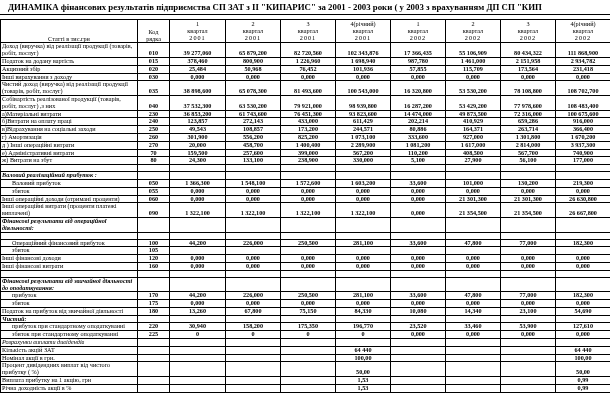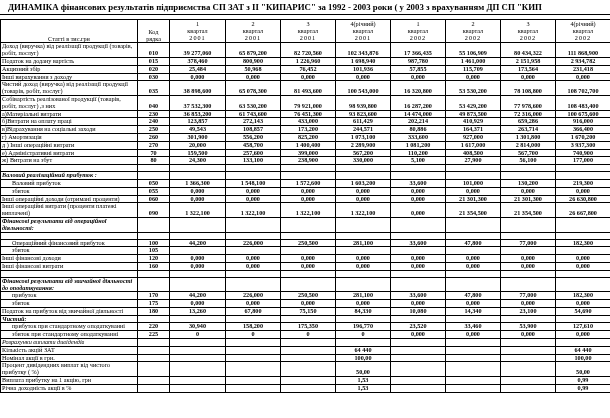--- a/index.html
+++ b/index.html
@@ -43,21 +43,21 @@
   td.c-val   { text-align:center; font-weight:bold; white-space:nowrap; }
 
   tr.r-section td.c-label        { font-weight:bold; font-style:italic; }
   tr.r-section-italic td.c-label { font-weight:normal; font-style:italic; }
   tr.r-blank td { height:6px; }
 </style>
 </head>
 <body>
 
 <div class="page">
-  <div class="title">ДИНАМІКА фінансових результатів підприємства СП ЗАТ з ІІ "КИПАРИС" за 1992 - 2003 роки ( у 2003 з врахуванням ДП СП "КИП</div>
+  <div class="title">ДИНАМІКА фінансових результатів підприємства СП ЗАТ з ІІ "КИПАРИС" за 2001 - 2003 роки ( у 2003 з врахуванням ДП СП "КИП</div>
 
   <table class="fin">
     <colgroup>
       <col style="width:137px">
       <col style="width:32px">
       <col style="width:56px">
         <col style="width:55px">
         <col style="width:55px">
         <col style="width:55px">
       <col style="width:55px">

